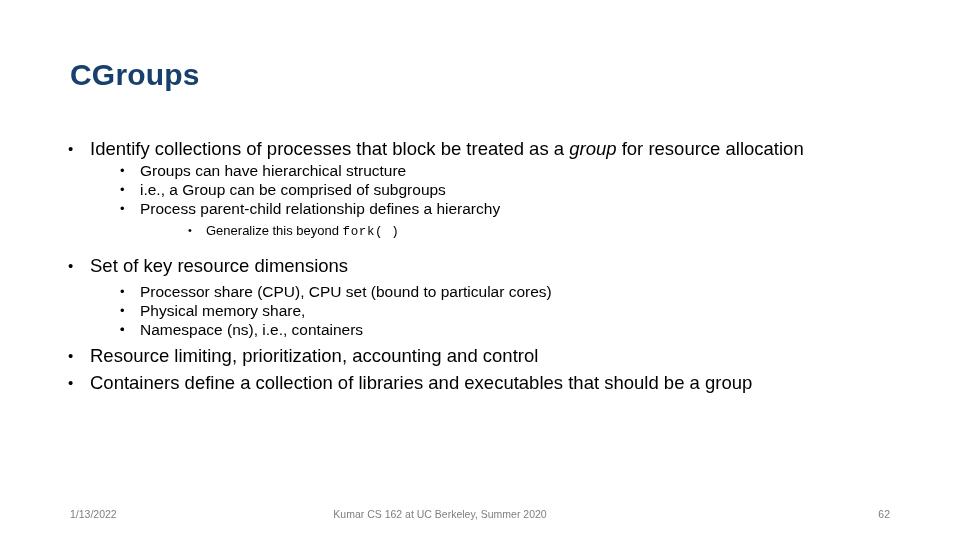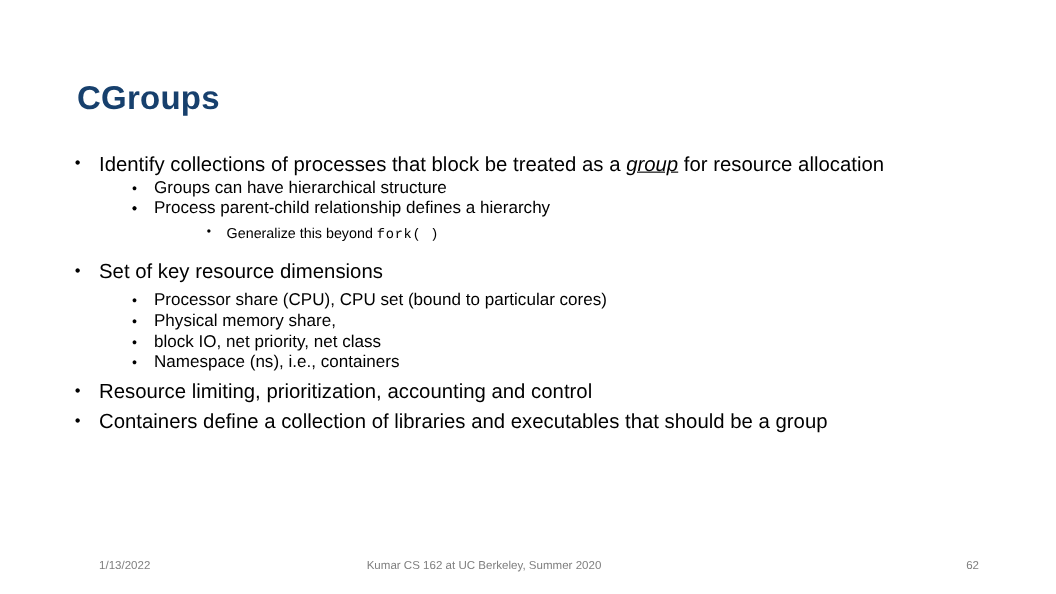--- a/index.html
+++ b/index.html
@@ -21,21 +21,20 @@
     box-sizing: border-box;
   }
   .slide-title {
     position: absolute;
     left: 70px;
     top: 58px;
     font-size: 30px;
     font-weight: bold;
     color: #17406d;
     letter-spacing: 0.2px;
-    margin-top: 15px;
   }
   .body-area {
     position: absolute;
     left: 68px;
     top: 138px;
     width: 830px;
   }
   ul {
     list-style: none;
     margin: 0;
@@ -85,42 +84,41 @@
   }
   .lvl3 > li {
     font-size: 13px;
     line-height: 17px;
     padding-left: 18px;
   }
   .lvl3 > li > .bullet-mark {
     font-size: 11px;
     line-height: 17px;
   }
-  .italic { font-style: italic; text-decoration: underline; }
+  .italic { font-style: italic; }
   .mono {
     font-family: Liberation Mono, monospace;
     font-size: 12.5px;
     letter-spacing: 0.6px;
   }
   .gap-before { margin-top: 14px; }
   .gap-small { margin-top: 6px; }
   .footer {
     position: absolute;
     left: 0;
     top: 508px;
     width: 960px;
     height: 20px;
   }
   .footer-date {
     position: absolute;
     left: 70px;
     top: 0;
     font-size: 10.5px;
     color: #7f7f7f;
-    margin-left: 20px;
   }
   .footer-center {
     position: absolute;
     left: 0;
     top: 0;
     width: 880px;
     text-align: center;
     font-size: 10.5px;
     color: #7f7f7f;
   }
@@ -147,20 +145,21 @@
         <span class="bullet-mark">•</span>
         <span><span>Identify collections of processes that block be treated as a </span><span class="italic">group</span><span> for resource allocation</span></span>
 
         <ul class="lvl2">
           <li>
             <span class="bullet-mark">•</span>
             <span>Groups can have hierarchical structure</span>
           </li>
           <li>
             <span class="bullet-mark">•</span>
+            <span>i.e., a Group can be comprised of subgroups</span>
           </li>
           <li>
             <span class="bullet-mark">•</span>
             <span>Process parent-child relationship defines a hierarchy</span>
 
             <ul class="lvl3">
               <li>
                 <span class="bullet-mark">•</span>
                 <span><span>Generalize this beyond </span><span class="mono">fork( )</span></span>
               </li>
@@ -177,21 +176,20 @@
           <li>
             <span class="bullet-mark">•</span>
             <span>Processor share (CPU), CPU set (bound to particular cores)</span>
           </li>
           <li>
             <span class="bullet-mark">•</span>
             <span>Physical memory share,</span>
           </li>
           <li>
             <span class="bullet-mark">•</span>
-            <span>block IO, net priority, net class</span>
           </li>
           <li>
             <span class="bullet-mark">•</span>
             <span>Namespace (ns), i.e., containers</span>
           </li>
         </ul>
       </li>
 
       <li class="gap-small">
         <span class="bullet-mark">•</span>

